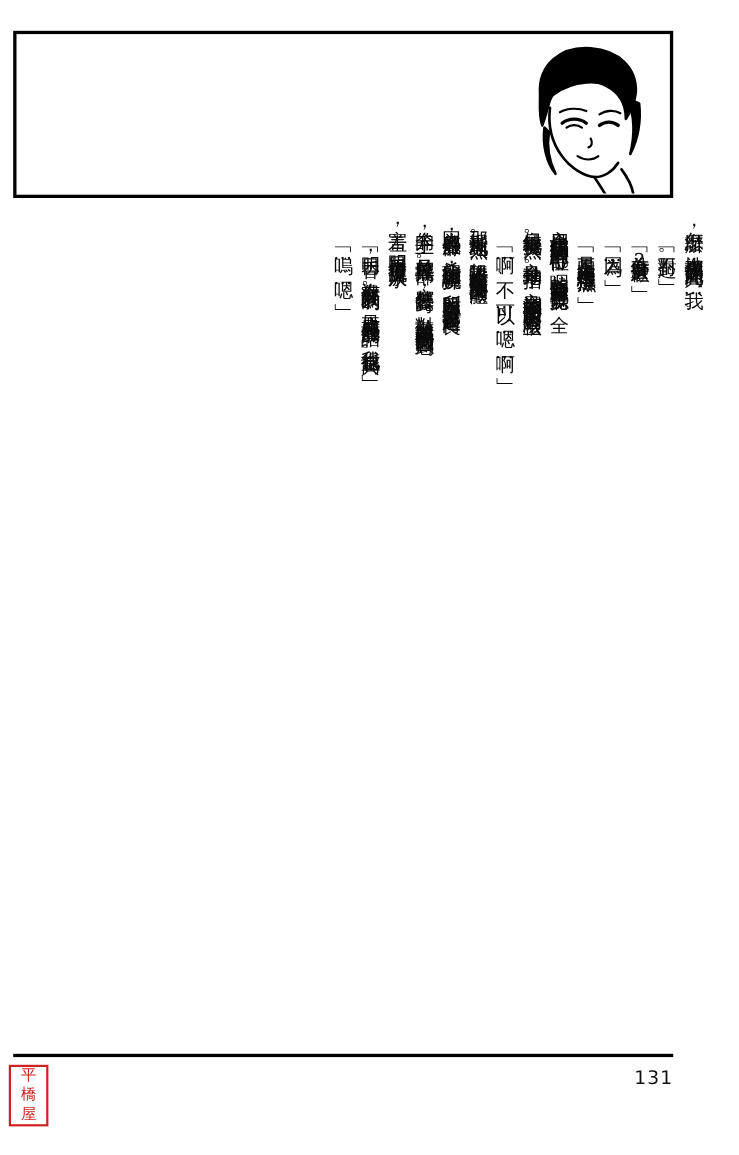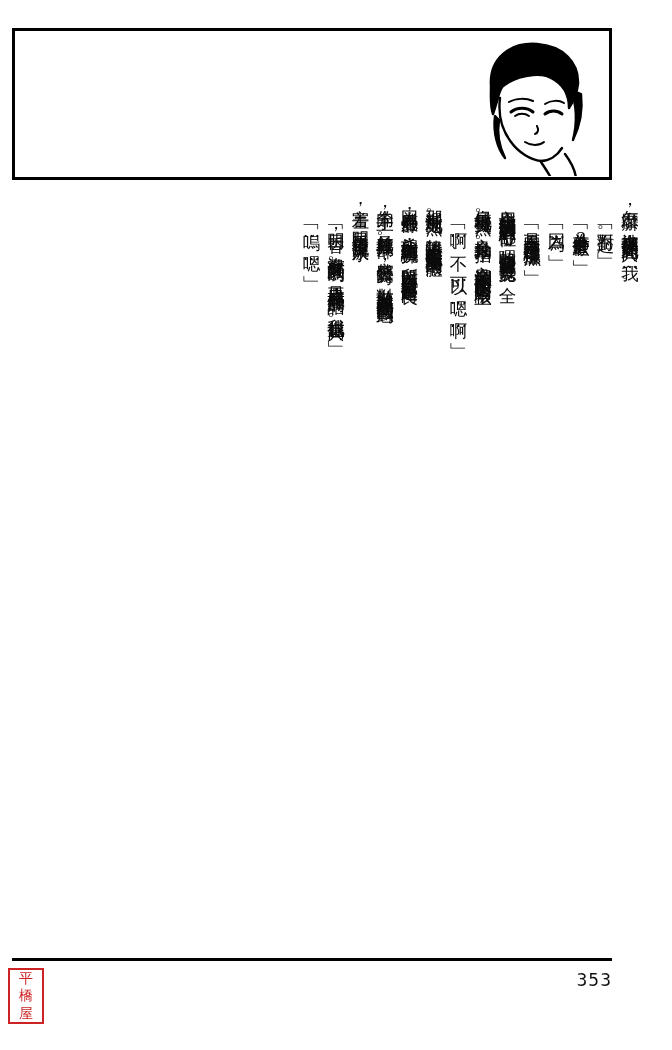--- a/index.html
+++ b/index.html
@@ -168,21 +168,21 @@
     <div class="vcol">那裡漸漸地火熱。無法阻止不斷自裡面分泌出來的液體。</div>
     <div class="vcol">因為感覺舒服，希望能夠繼續挑弄，所以明日香自己將腰部挺起送向良</div>
     <div class="vcol">介的手上，並且搖擺腰部。突然發覺時，對於做出如此淫蕩動作的自己感到</div>
     <div class="vcol">害羞，明日香最後流出了淚水。</div>
     <div class="vcol indent-1">「明日香，沒有什麼好哭的喲。只要妳感覺舒服的話，我也很高興。」</div>
     <div class="vcol indent-1">「嗚…嗯…」</div>
   </div>
 
   <div class="bottom-rule"></div>
 
-  <div class="page-number">353</div>
+  <div class="page-number">131</div>
 
   <div class="seal">
     <span>平</span>
     <span>橋</span>
     <span>屋</span>
   </div>
 
 </div>
 
 </body></html>

